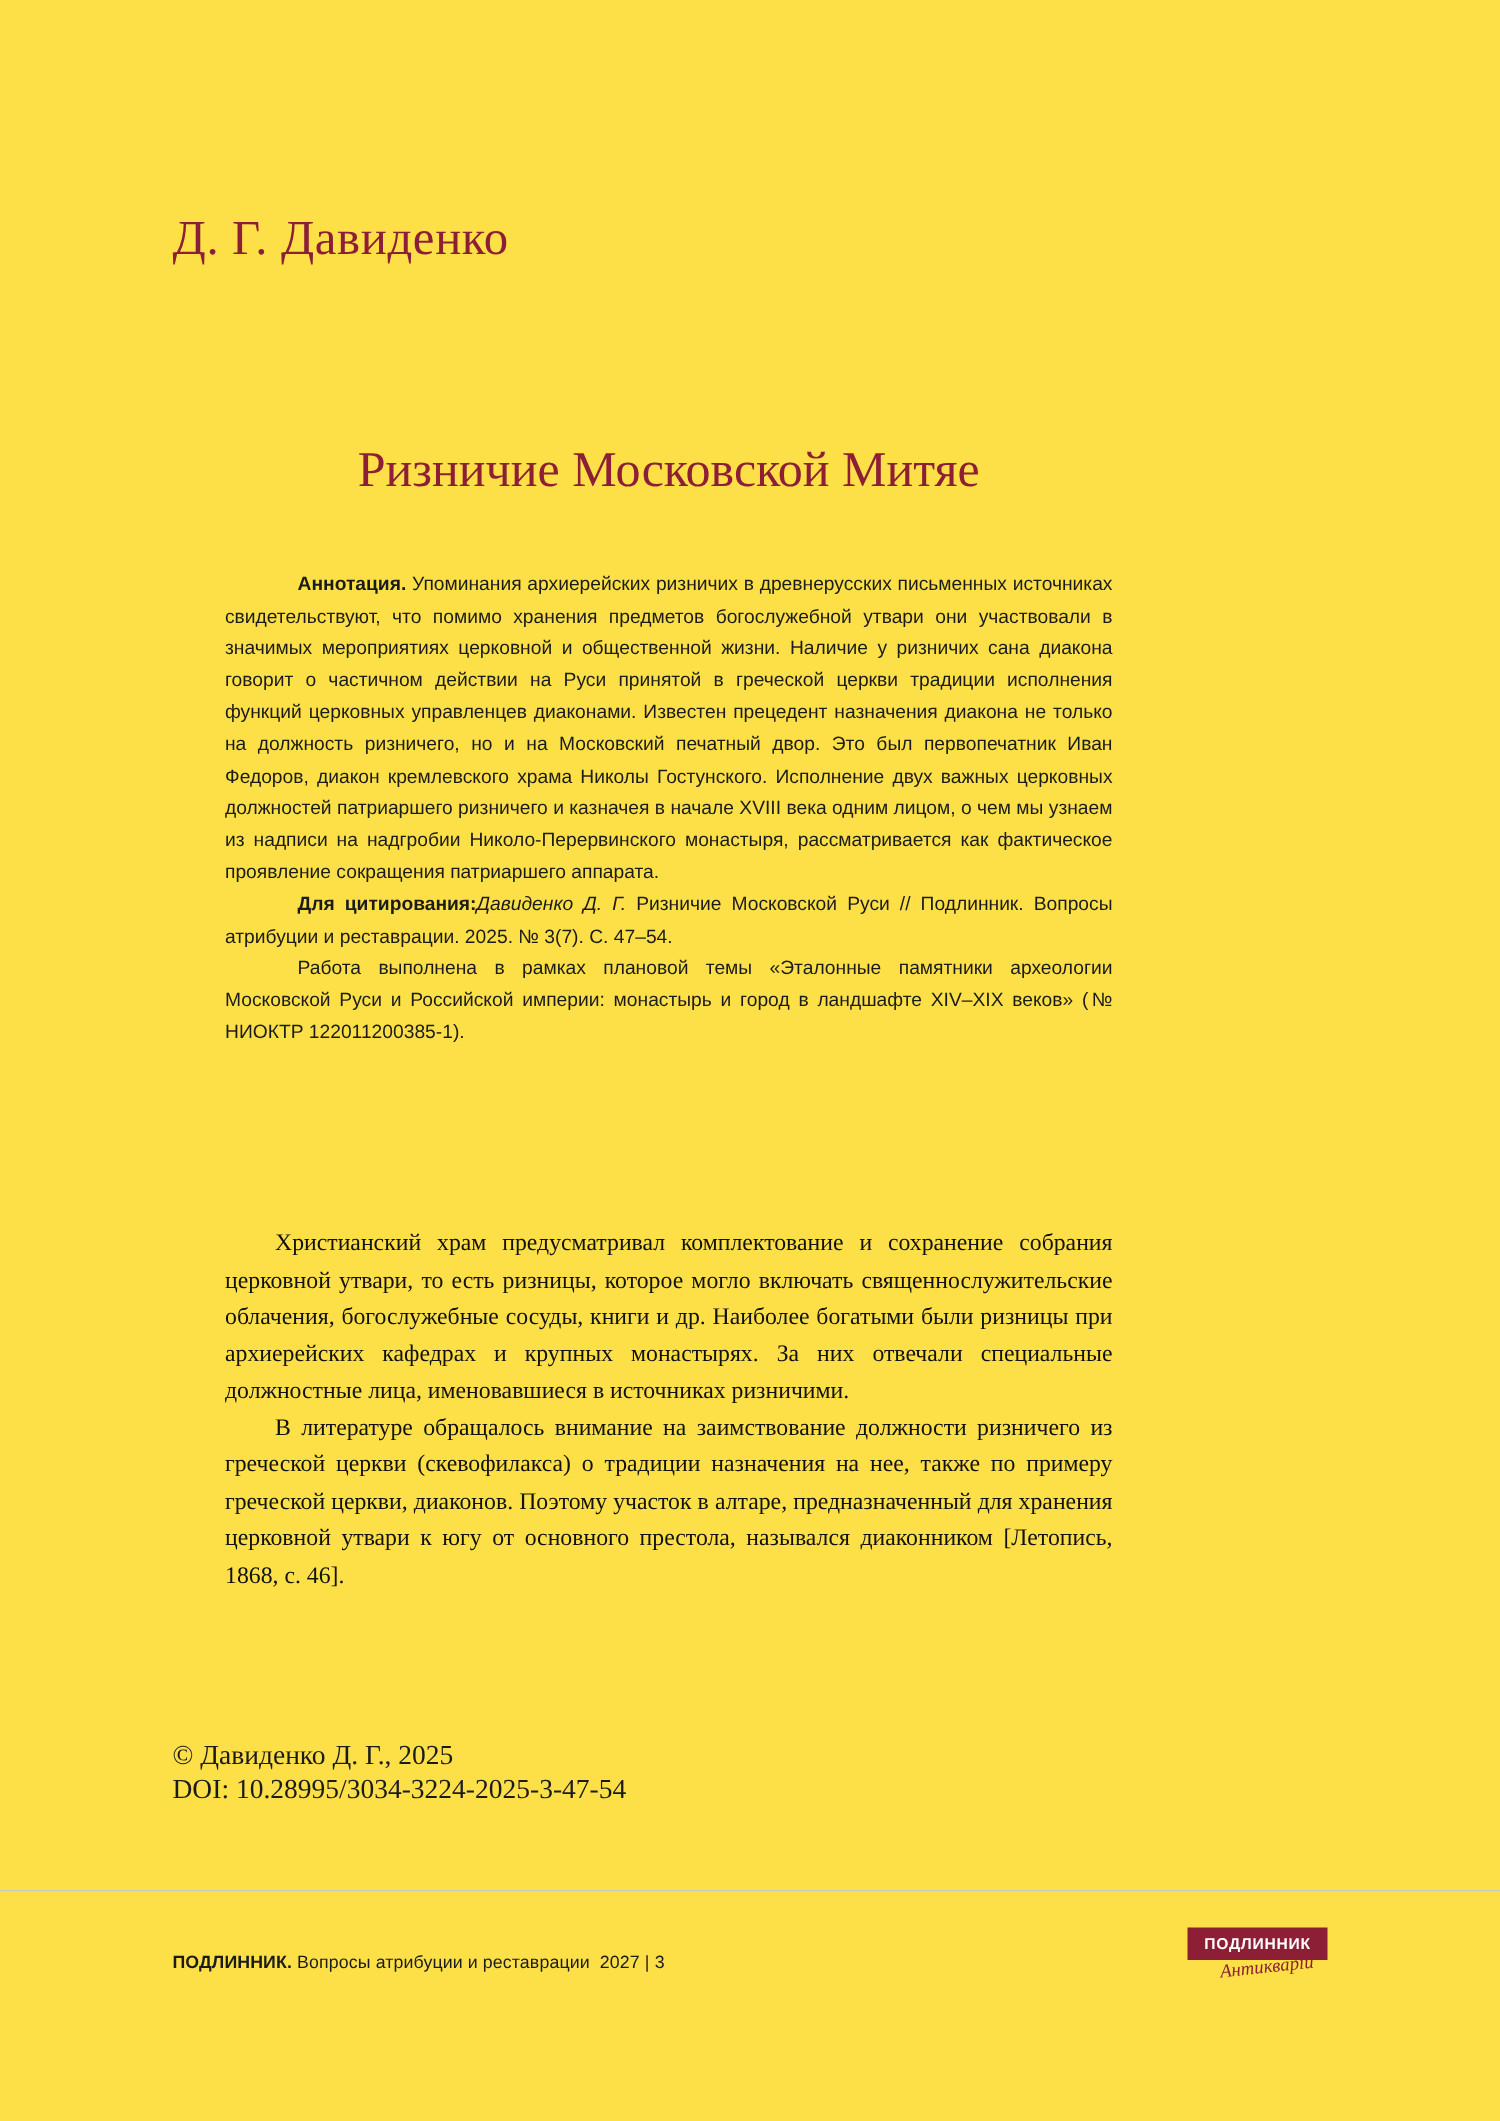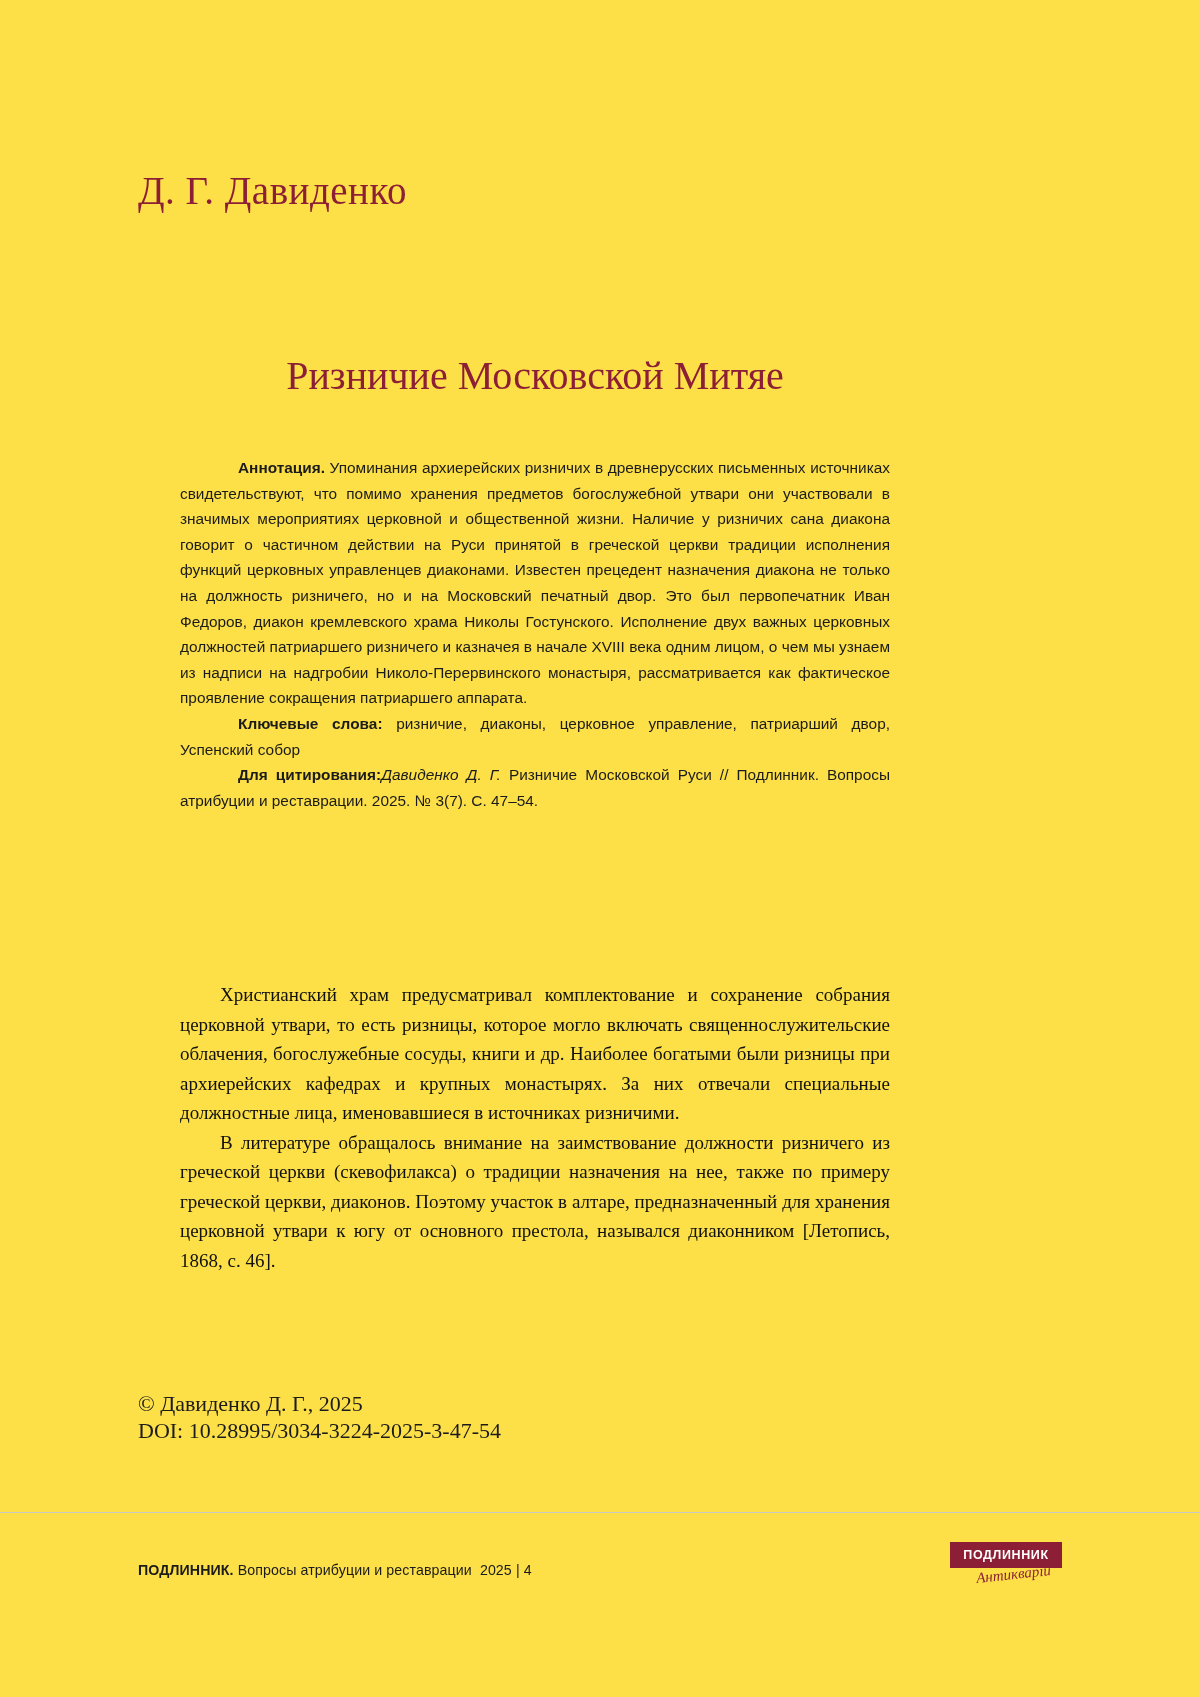--- a/index.html
+++ b/index.html
@@ -166,40 +166,40 @@
 
 <div class="page">
   <div class="content">
 
     <div class="author">Д. Г. Давиденко</div>
 
     <h1 class="title">Ризничие Московской Митяе</h1>
 
     <div class="abstract">
       <p><span class="b">Аннотация.</span><span> Упоминания архиерейских ризничих в древнерусских письменных источниках свидетельствуют, что помимо хранения предметов богослужебной утвари они участвовали в значимых мероприятиях церковной и общественной жизни. Наличие у ризничих сана диакона говорит о частичном действии на Руси принятой в греческой церкви традиции исполнения функций церковных управленцев диаконами. Известен прецедент назначения диакона не только на должность ризничего, но и на Московский печатный двор. Это был первопечатник Иван Федоров, диакон кремлевского храма Николы Гостунского. Исполнение двух важных церковных должностей патриаршего ризничего и казначея в начале XVIII века одним лицом, о чем мы узнаем из надписи на надгробии Николо-Перервинского монастыря, рассматривается как фактическое проявление сокращения патриаршего аппарата.</span></p>
-      <p><span class="b">Ключевые слова:</span><span> ризничие, диаконы, церковное управление, патриарший двор, Успенский собор</span></p>
       <p><span class="b">Для цитирования:</span><span class="i">Давиденко Д. Г.</span><span> Ризничие Московской Руси // Подлинник. Вопросы атрибуции и реставрации. 2025. № 3(7). С. 47–54.</span></p>
+      <p>Работа выполнена в рамках плановой темы «Эталонные памятники археологии Московской Руси и Российской империи: монастырь и город в ландшафте XIV–XIX веков» (№ НИОКТР 122011200385-1).</p>
     </div>
 
     <div class="body-text">
       <p>Христианский храм предусматривал комплектование и сохранение собрания церковной утвари, то есть ризницы, которое могло включать священнослужительские облачения, богослужебные сосуды, книги и др. Наиболее богатыми были ризницы при архиерейских кафедрах и крупных монастырях. За них отвечали специальные должностные лица, именовавшиеся в источниках ризничими.</p>
       <p>В литературе обращалось внимание на заимствование должности ризничего из греческой церкви (скевофилакса) о традиции назначения на нее, также по примеру греческой церкви, диаконов. Поэтому участок в алтаре, предназначенный для хранения церковной утвари к югу от основного престола, назывался диаконником [Летопись, 1868, с. 46].</p>
     </div>
 
     <div class="footnote">
       <div>© Давиденко Д. Г., 2025</div>
       <div>DOI: 10.28995/3034-3224-2025-3-47-54</div>
     </div>
   </div>
 
   <div class="footer-rule"></div>
 
   <div class="footer">
     <div class="footer-text">
-      <span class="strong">ПОДЛИННИК.</span><span> Вопросы атрибуции и реставрации</span>&nbsp;&nbsp;<span>2025 | 4</span>
+      <span class="strong">ПОДЛИННИК.</span><span> Вопросы атрибуции и реставрации</span>&nbsp;&nbsp;<span>2027 | 3</span>
     </div>
     <div class="logo">
       <div class="logo-box">
         <span>ПОДЛИННИК</span>
       </div>
       <div class="logo-script">Антикварiй</div>
     </div>
   </div>
 </div>
 

